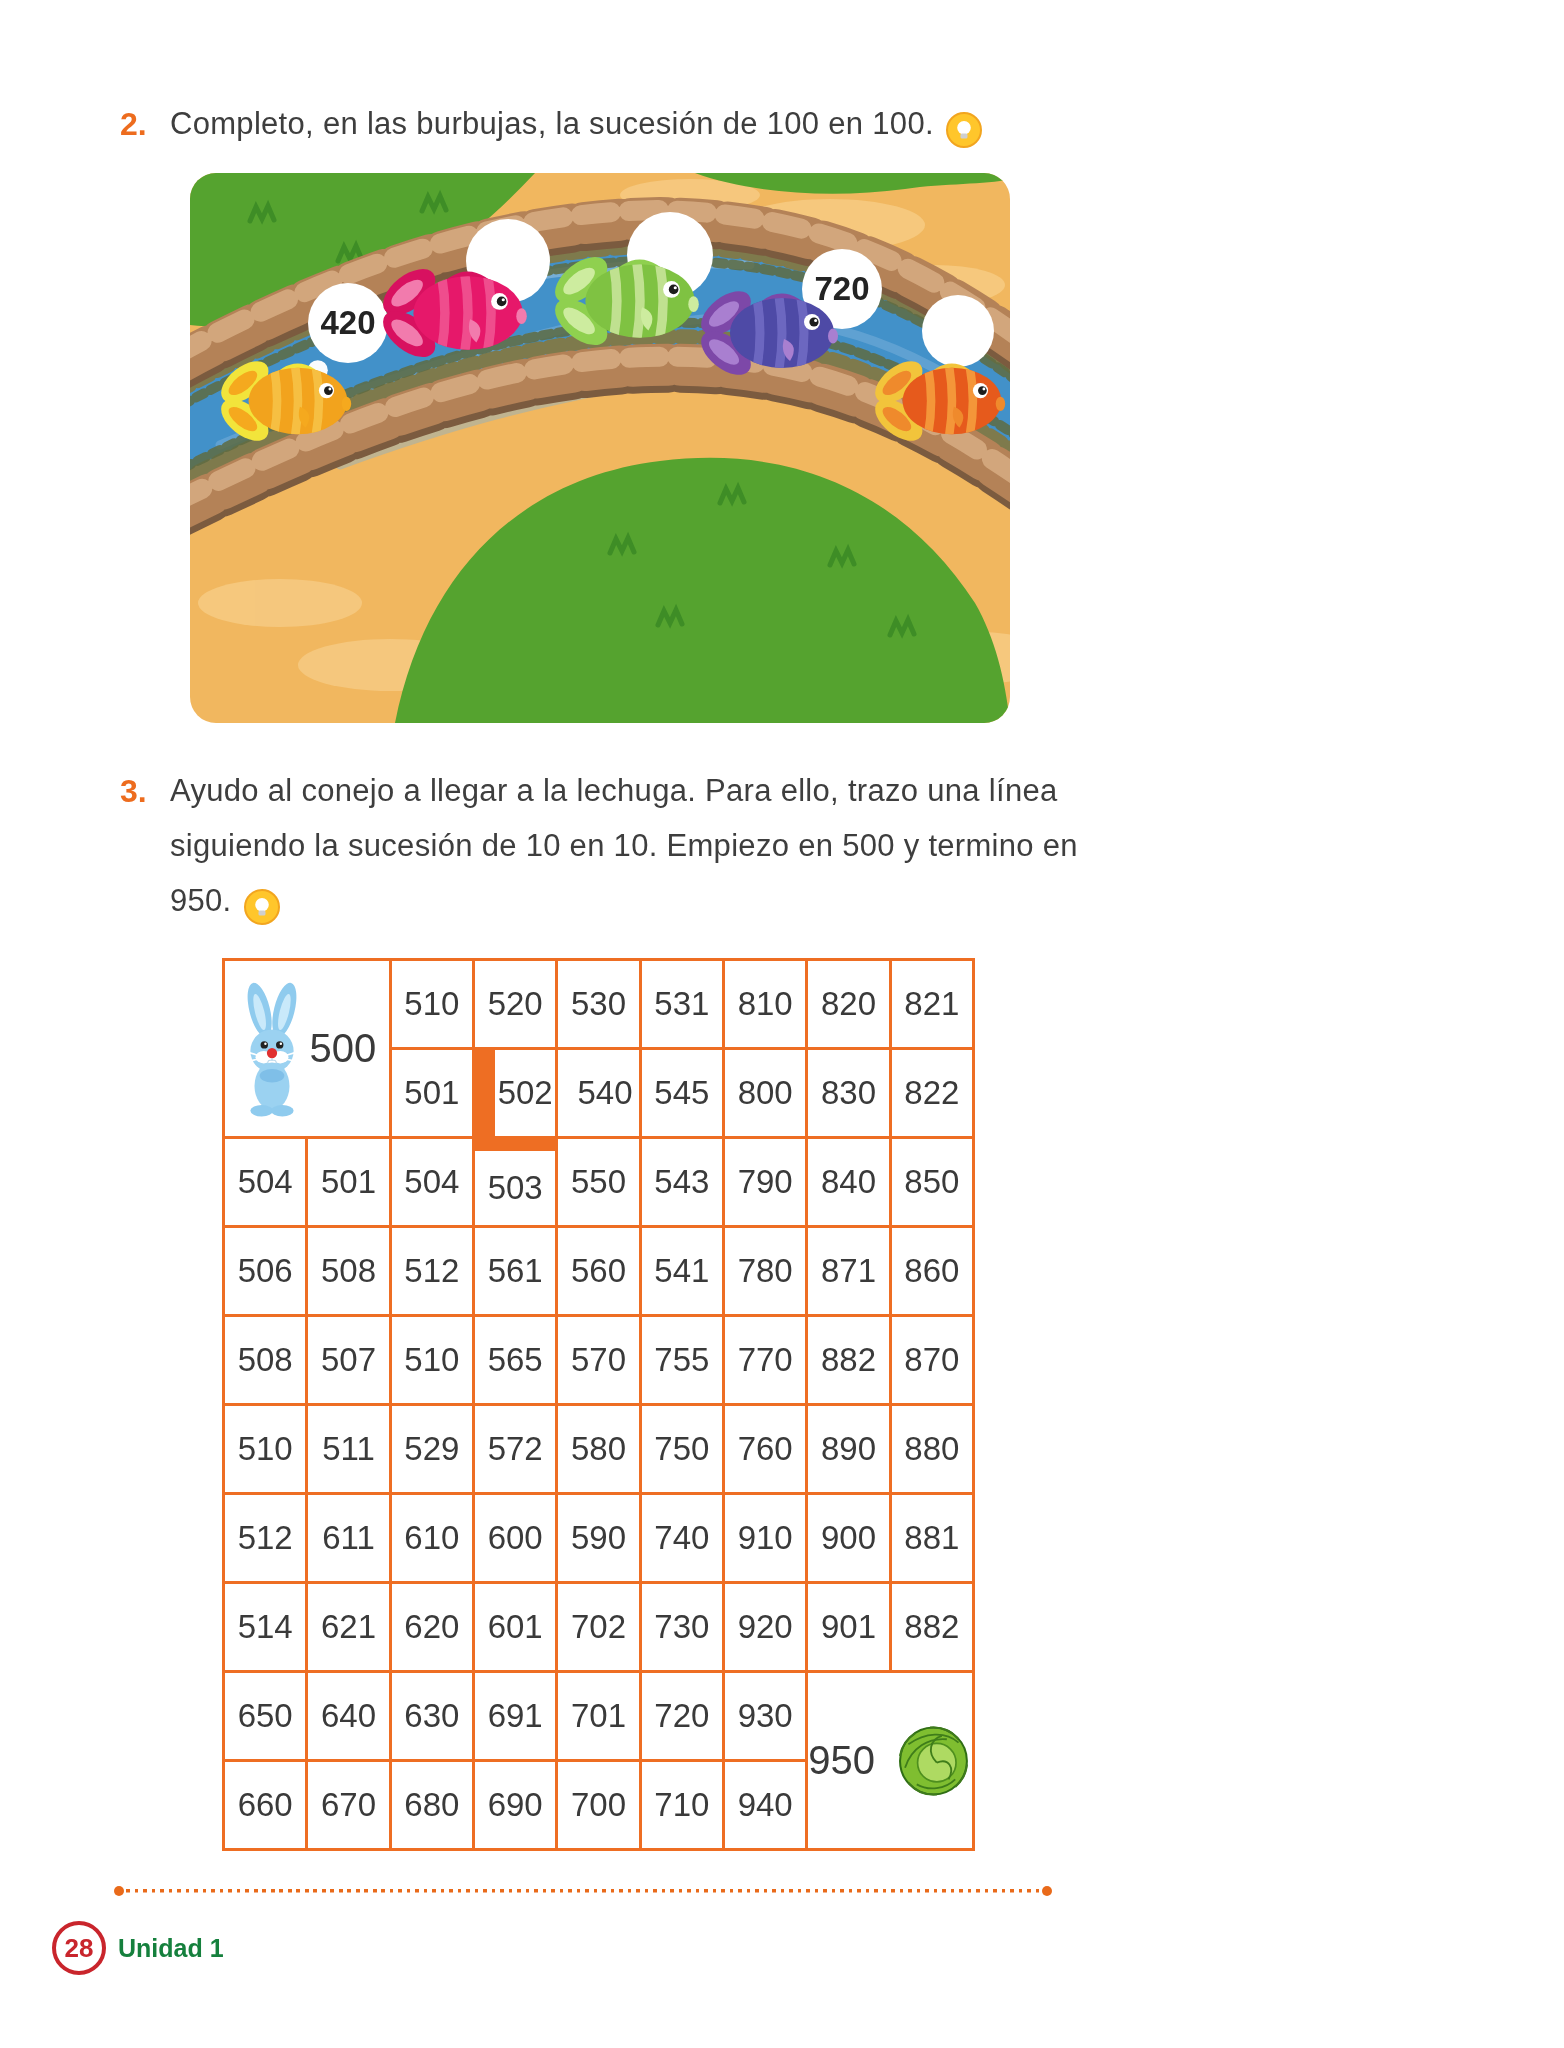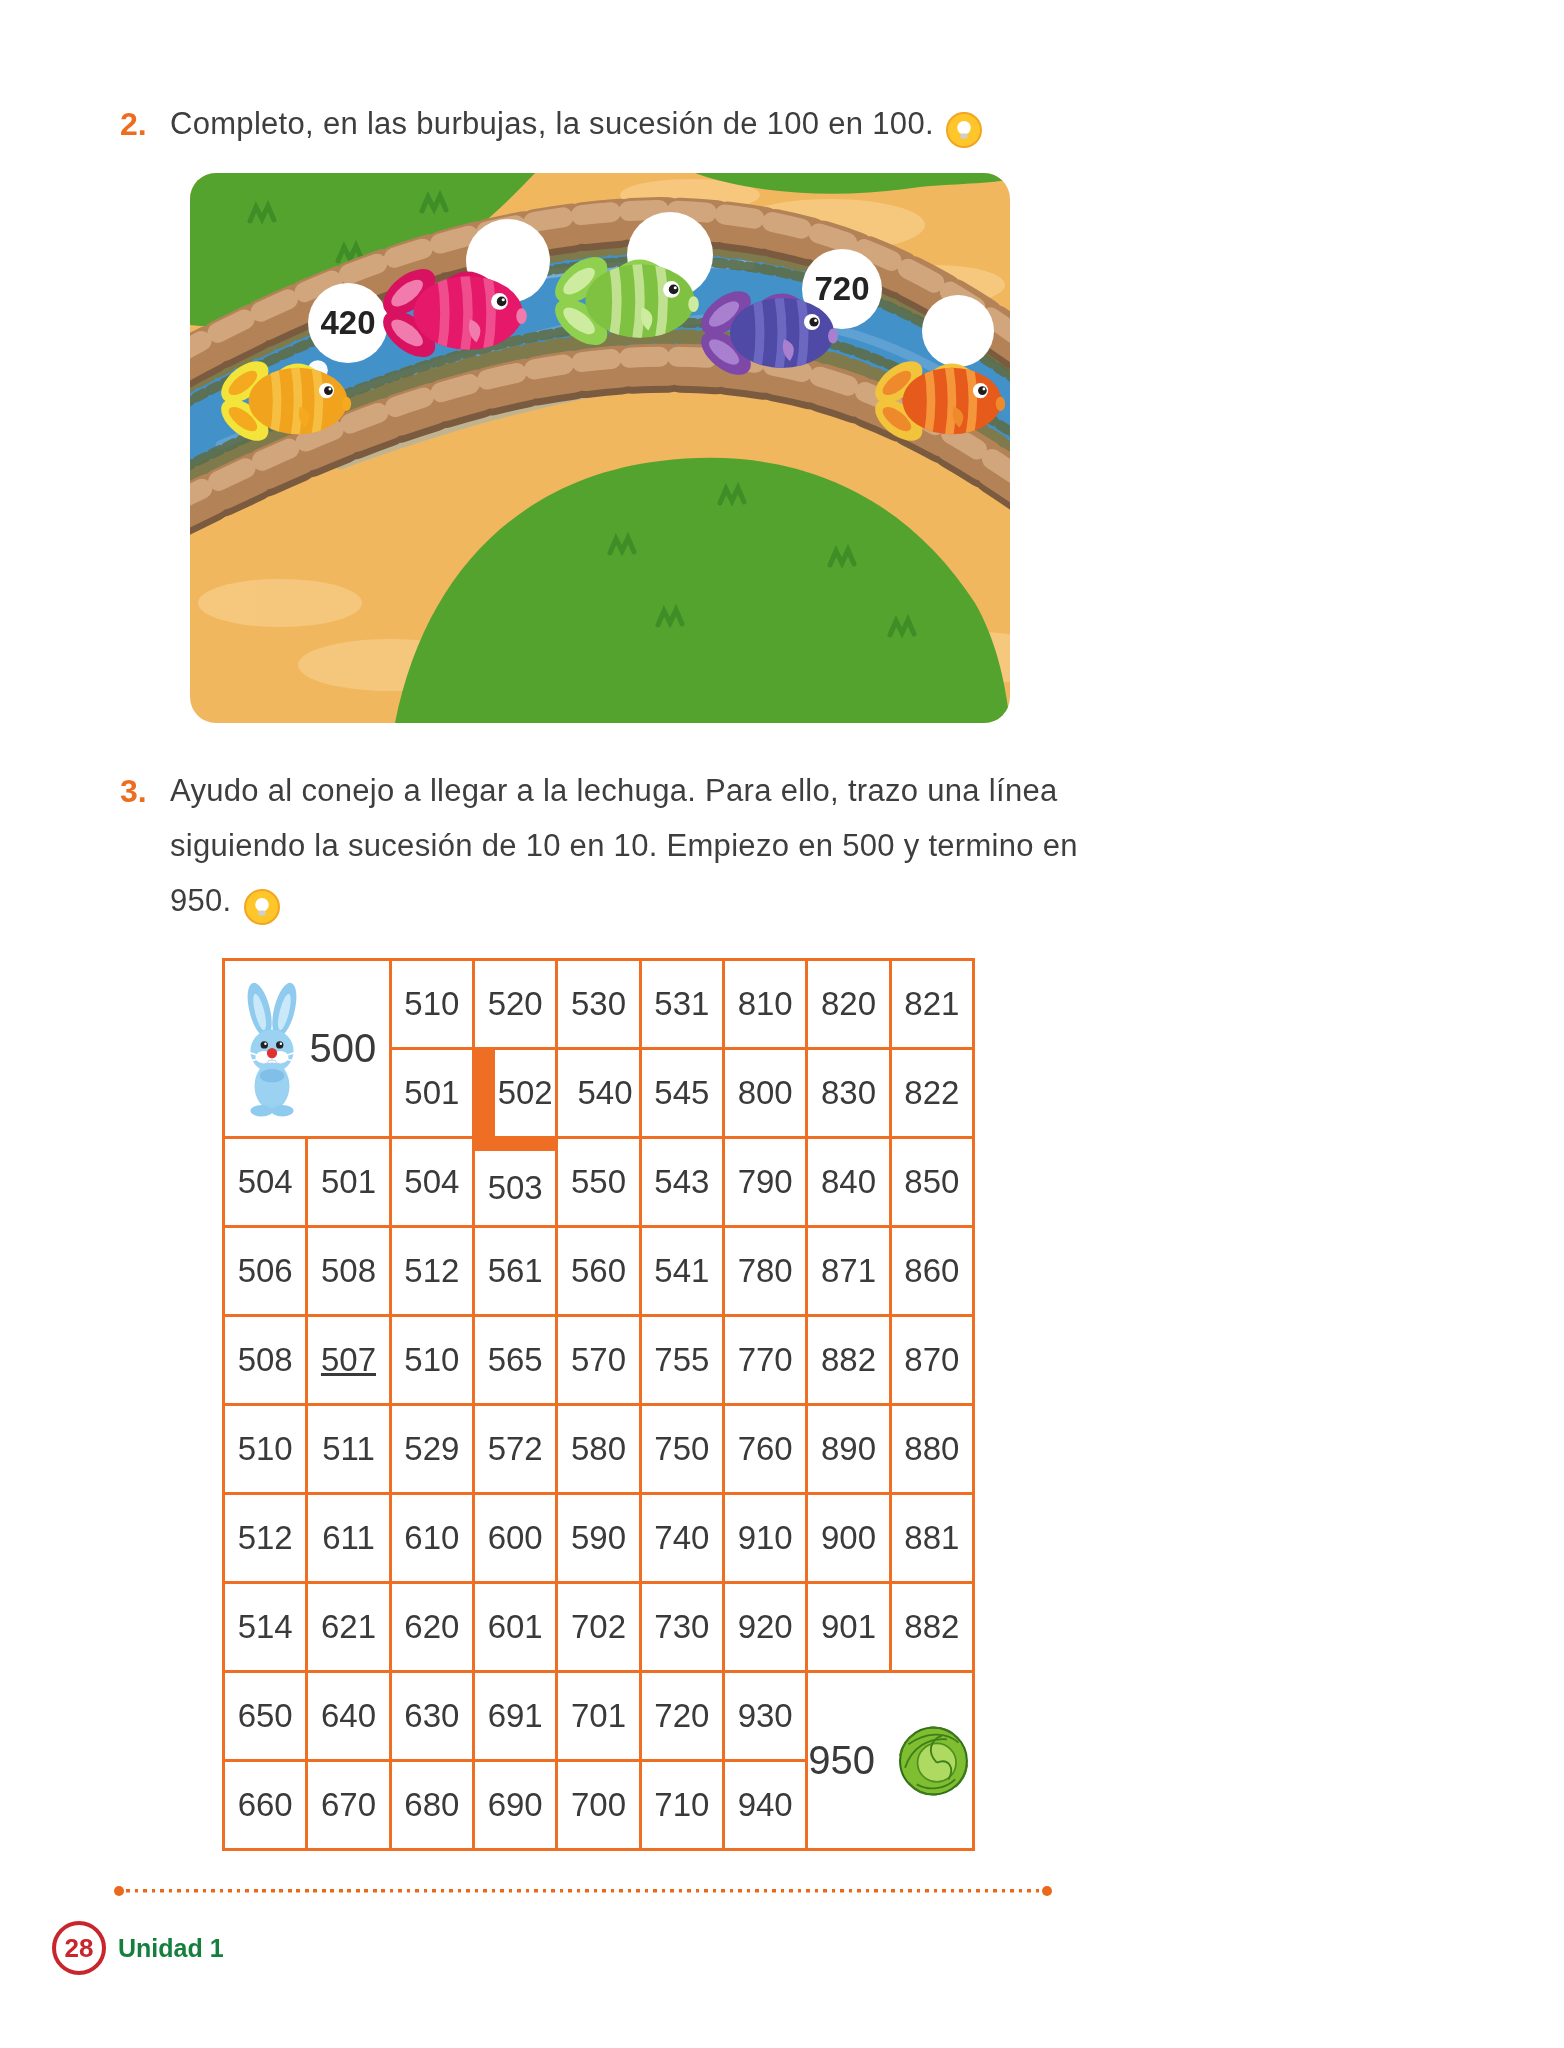--- a/index.html
+++ b/index.html
@@ -379,21 +379,21 @@
       </div>
       <div class="cell" style="grid-area: 4 / 8;">
         <span>871</span>
       </div>
       <div class="cell" style="grid-area: 4 / 9;">
         <span>860</span>
       </div>
       <div class="cell" style="grid-area: 5 / 1;">
         <span>508</span>
       </div>
-      <div class="cell" style="grid-area: 5 / 2; text-decoration: underline;">
+      <div class="cell" style="grid-area: 5 / 2;">
         <span>507</span>
       </div>
       <div class="cell" style="grid-area: 5 / 3;">
         <span>510</span>
       </div>
       <div class="cell" style="grid-area: 5 / 4;">
         <span>565</span>
       </div>
       <div class="cell" style="grid-area: 5 / 5;">
         <span>570</span>

